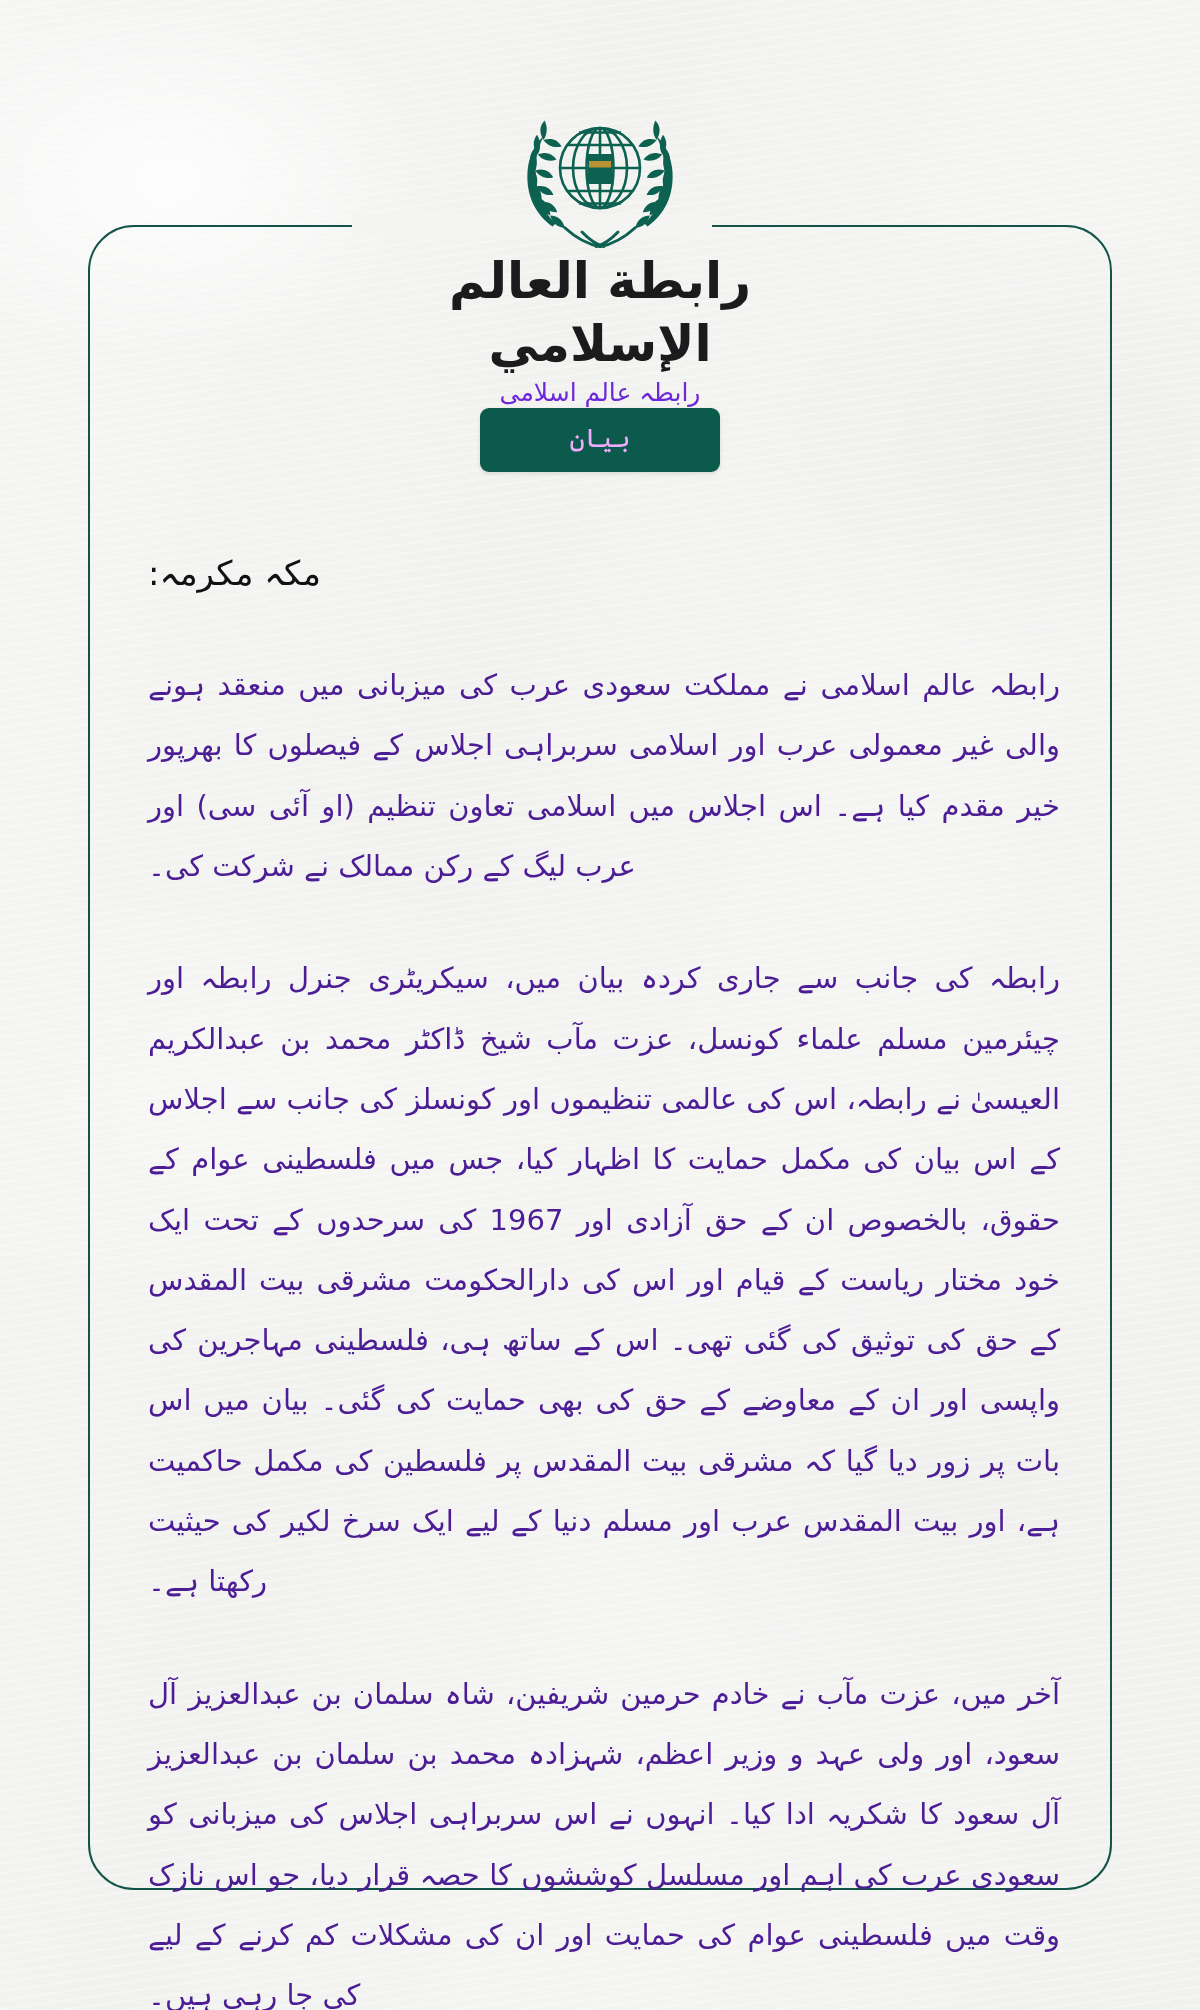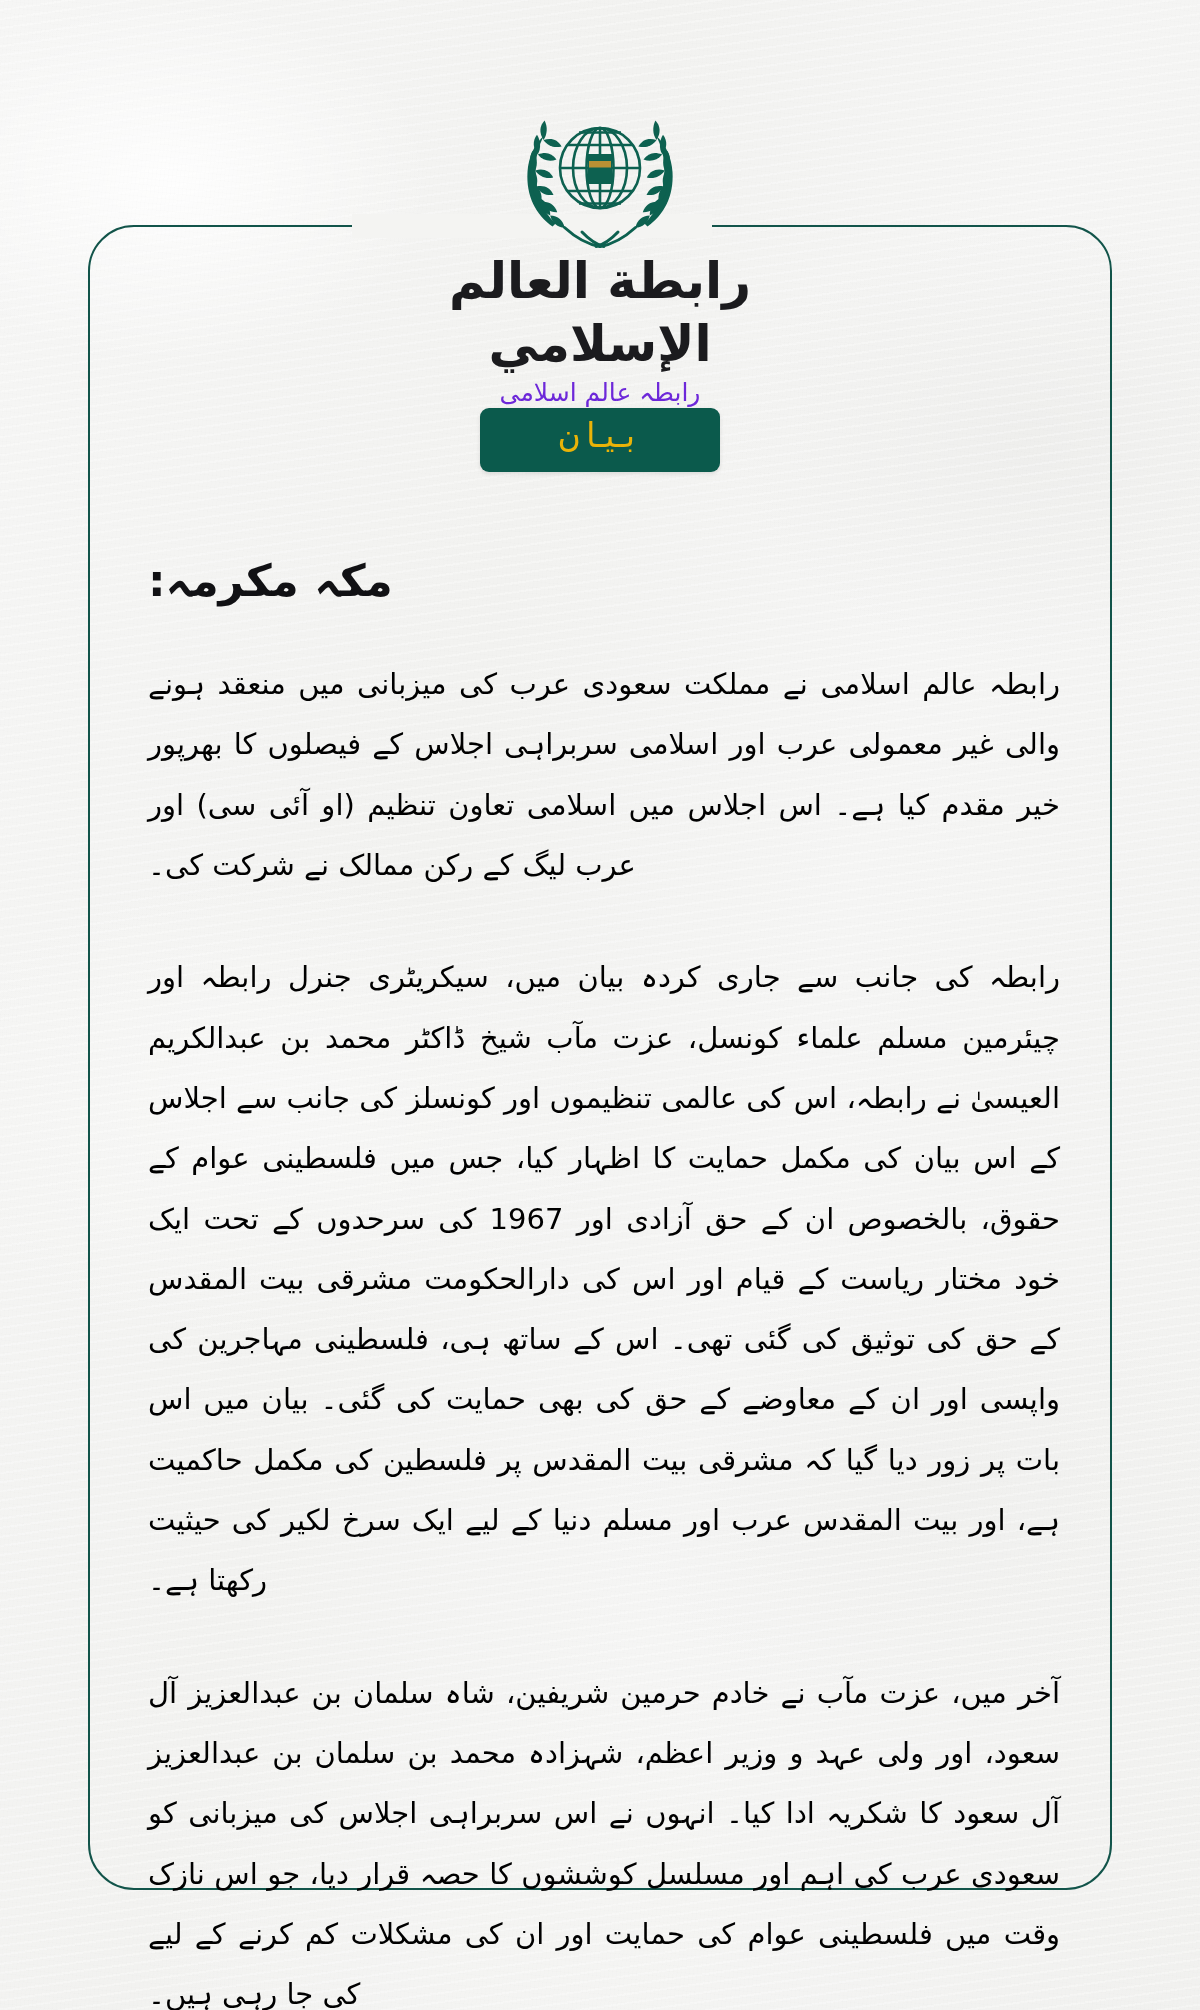--- a/index.html
+++ b/index.html
@@ -97,54 +97,54 @@
     width: 240px;
     height: 64px;
     background: #0b5a4c;
     border-radius: 9px;
     box-shadow: 0 2px 4px rgba(0,0,0,0.10);
     display: flex;
     align-items: center;
     justify-content: center;
   }
   .badge-label {
-    color: #eab308;
-    font-size: 34px;
+    color: #f0abfc;
+    font-size: 26px;
     line-height: 1;
-    font-family: Liberation Mono, monospace;
+    font-family: Liberation Sans, sans-serif;
     letter-spacing: 0.5px;
     padding-bottom: 4px;
   }
 
   
   .content {
     position: absolute;
     left: 148px;
     top: 548px;
     width: 912px;
     direction: rtl;
     text-align: justify;
     color: #17171a;
   }
   .city-heading {
     text-align: left;          
     direction: rtl;
-    font-size: 44px;
+    font-size: 34px;
     line-height: 1.5;
-    margin: 0 0 40px 0;
+    margin: 0 0 56px 0;
     color: #111114;
-    font-weight: 700;
+    font-weight: 400;
   }
   .para {
     font-size: 29px;
     line-height: 2.08;
     margin: 0 0 52px 0;
     text-align: justify;
     text-justify: inter-word;
-    color: #000000;
+    color: #4c1d95;
     text-align-last: left;     
   }
   .para:last-child { margin-bottom: 0; }
 </style>
 </head>
 <body>
 
 <div class="paper-texture"></div>
 <div class="paper-grain"></div>
 

